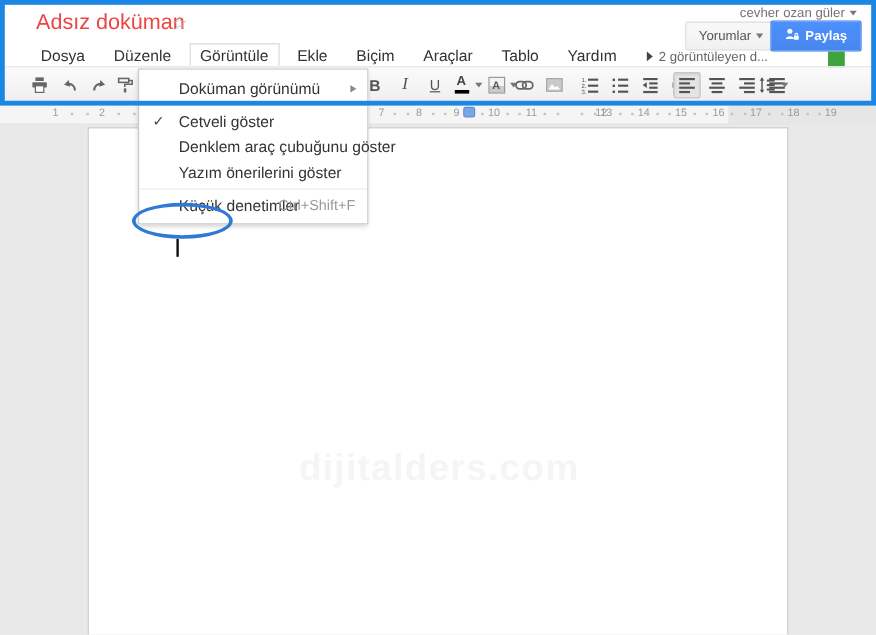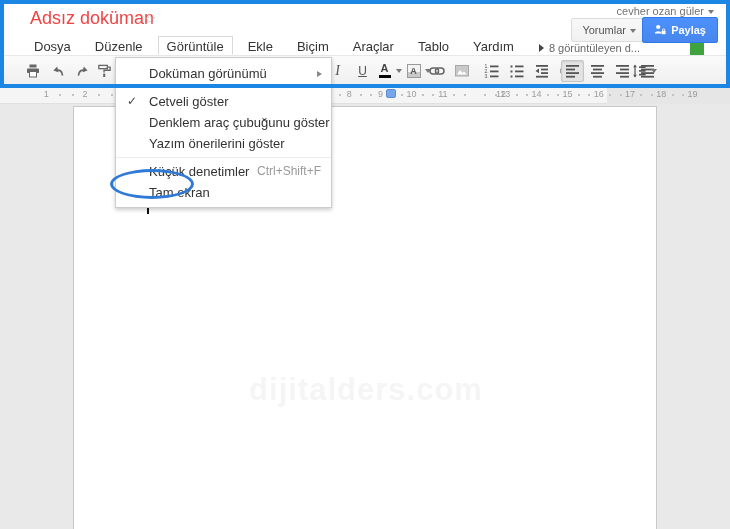--- a/index.html
+++ b/index.html
@@ -46,21 +46,21 @@
   .ruler-tick { position:absolute; top:8px; width:2px; height:2px; background:#c3c3c3; }
   #indent-marker { position:absolute; left:386px; top:3px; width:10px; height:9px; background:#7aa6e8; border:1px solid #5a8fd8; border-radius:2px; cursor:pointer; }
 
   
   #canvas { position:absolute; left:0; top:105px; width:730px; height:424px; background:#e9e9e9; }
   #page { position:absolute; left:73px; top:1px; width:584px; height:423px; background:#fff; border:1px solid #c9c9c9; border-bottom:none; cursor:text; }
   #cursor { position:absolute; left:73px; top:92px; width:2px; height:15px; background:#111; }
   #watermark { position:absolute; left:0; top:265px; width:584px; text-align:center; font-size:31px; font-weight:bold; color:#f5f5f5; letter-spacing:1px; }
 
   
-  #view-menu { position:absolute; left:115px; top:57px; width:217px; background:#fff; border:1px solid #ccc; box-shadow:0 2px 4px rgba(0,0,0,.2); padding:5px 0 4px 0; z-index:40; }
+  #view-menu { position:absolute; left:115px; top:57px; width:192px; background:#fff; border:1px solid #ccc; box-shadow:0 2px 4px rgba(0,0,0,.2); padding:5px 0 4px 0; z-index:40; }
   .vm-item { position:relative; height:21px; line-height:21px; font-size:13px; color:#333; padding-left:33px; cursor:pointer; white-space:nowrap; }
   .vm-check { position:absolute; left:11px; top:0; font-size:12px; color:#444; font-family:"DejaVu Sans",sans-serif; }
   .vm-shortcut { position:absolute; right:10px; top:0; font-size:12px; color:#999; }
   .vm-sub { position:absolute; right:9px; top:8px; width:0; height:0; border-top:3.5px solid transparent; border-bottom:3.5px solid transparent; border-left:5px solid #888; }
   .vm-sep { height:1px; background:#ebebeb; margin:3px 0; }
 
   
   #annot-rect { position:absolute; left:0; top:0; width:730px; height:88px; border:4px solid #1b86e3; z-index:55; pointer-events:none; }
   #annot-ellipse { position:absolute; left:110px; top:169px; width:84px; height:30px; border:3.5px solid #2e7ad6; border-radius:50%; z-index:60; pointer-events:none; }
 </style>
@@ -73,21 +73,21 @@
     <div id="doc-title">Adsız doküman</div>
     <div id="star">☆</div>
     <div id="account"><span>cevher ozan güler</span><span class="caret"></span></div>
     <div id="comments-btn"><span>Yorumlar</span><span class="caret"></span></div>
     <div id="share-btn"><svg width="12" height="12" viewBox="0 0 12 12">
           <circle cx="4.2" cy="3" r="2.1" fill="#fff"></circle>
           <path d="M0.8 9.6 C0.8 6.4 7.6 6.4 7.6 9.6 Z" fill="#fff"></path>
           <rect x="7.6" y="6.8" width="4" height="3.4" rx="0.6" fill="#fff"></rect>
           <path d="M8.5 6.8 v-0.9 a1.1 1.1 0 0 1 2.2 0 v0.9" stroke="#fff" fill="none" stroke-width="0.9"></path>
         </svg><span>Paylaş</span></div>
-    <div id="viewers"><span class="tri"></span><span>8 görüntüleyen d...</span></div>
+    <div id="viewers"><span class="tri"></span><span>2 görüntüleyen d...</span></div>
     <div id="presence-square" style="background: rgb(63, 163, 63);"></div>
     <div id="menubar">
         <span class="menu-item">Dosya</span>
         <span class="menu-item">Düzenle</span>
         <span class="menu-item active">Görüntüle</span>
         <span class="menu-item">Ekle</span>
         <span class="menu-item">Biçim</span>
         <span class="menu-item">Araçlar</span>
         <span class="menu-item">Tablo</span>
         <span class="menu-item">Yardım</span>
@@ -316,19 +316,18 @@
   </div>
 
   <div id="view-menu">
       <div class="vm-item"><span>Doküman görünümü</span><span class="vm-sub"></span></div>
       <div class="vm-sep"></div>
       <div class="vm-item"><span>Cetveli göster</span><span class="vm-check">✓</span></div>
       <div class="vm-item"><span>Denklem araç çubuğunu göster</span></div>
       <div class="vm-item"><span>Yazım önerilerini göster</span></div>
       <div class="vm-sep"></div>
       <div class="vm-item"><span>Küçük denetimler</span><span class="vm-shortcut">Ctrl+Shift+F</span></div>
-      <div class="vm-item"><span>Tam ekran</span></div>
     </div>
 
   <div id="annot-rect" style="border-color: rgb(27, 134, 227);"></div>
   <div id="annot-ellipse"></div>
 
 </div>
 
 </body></html>

